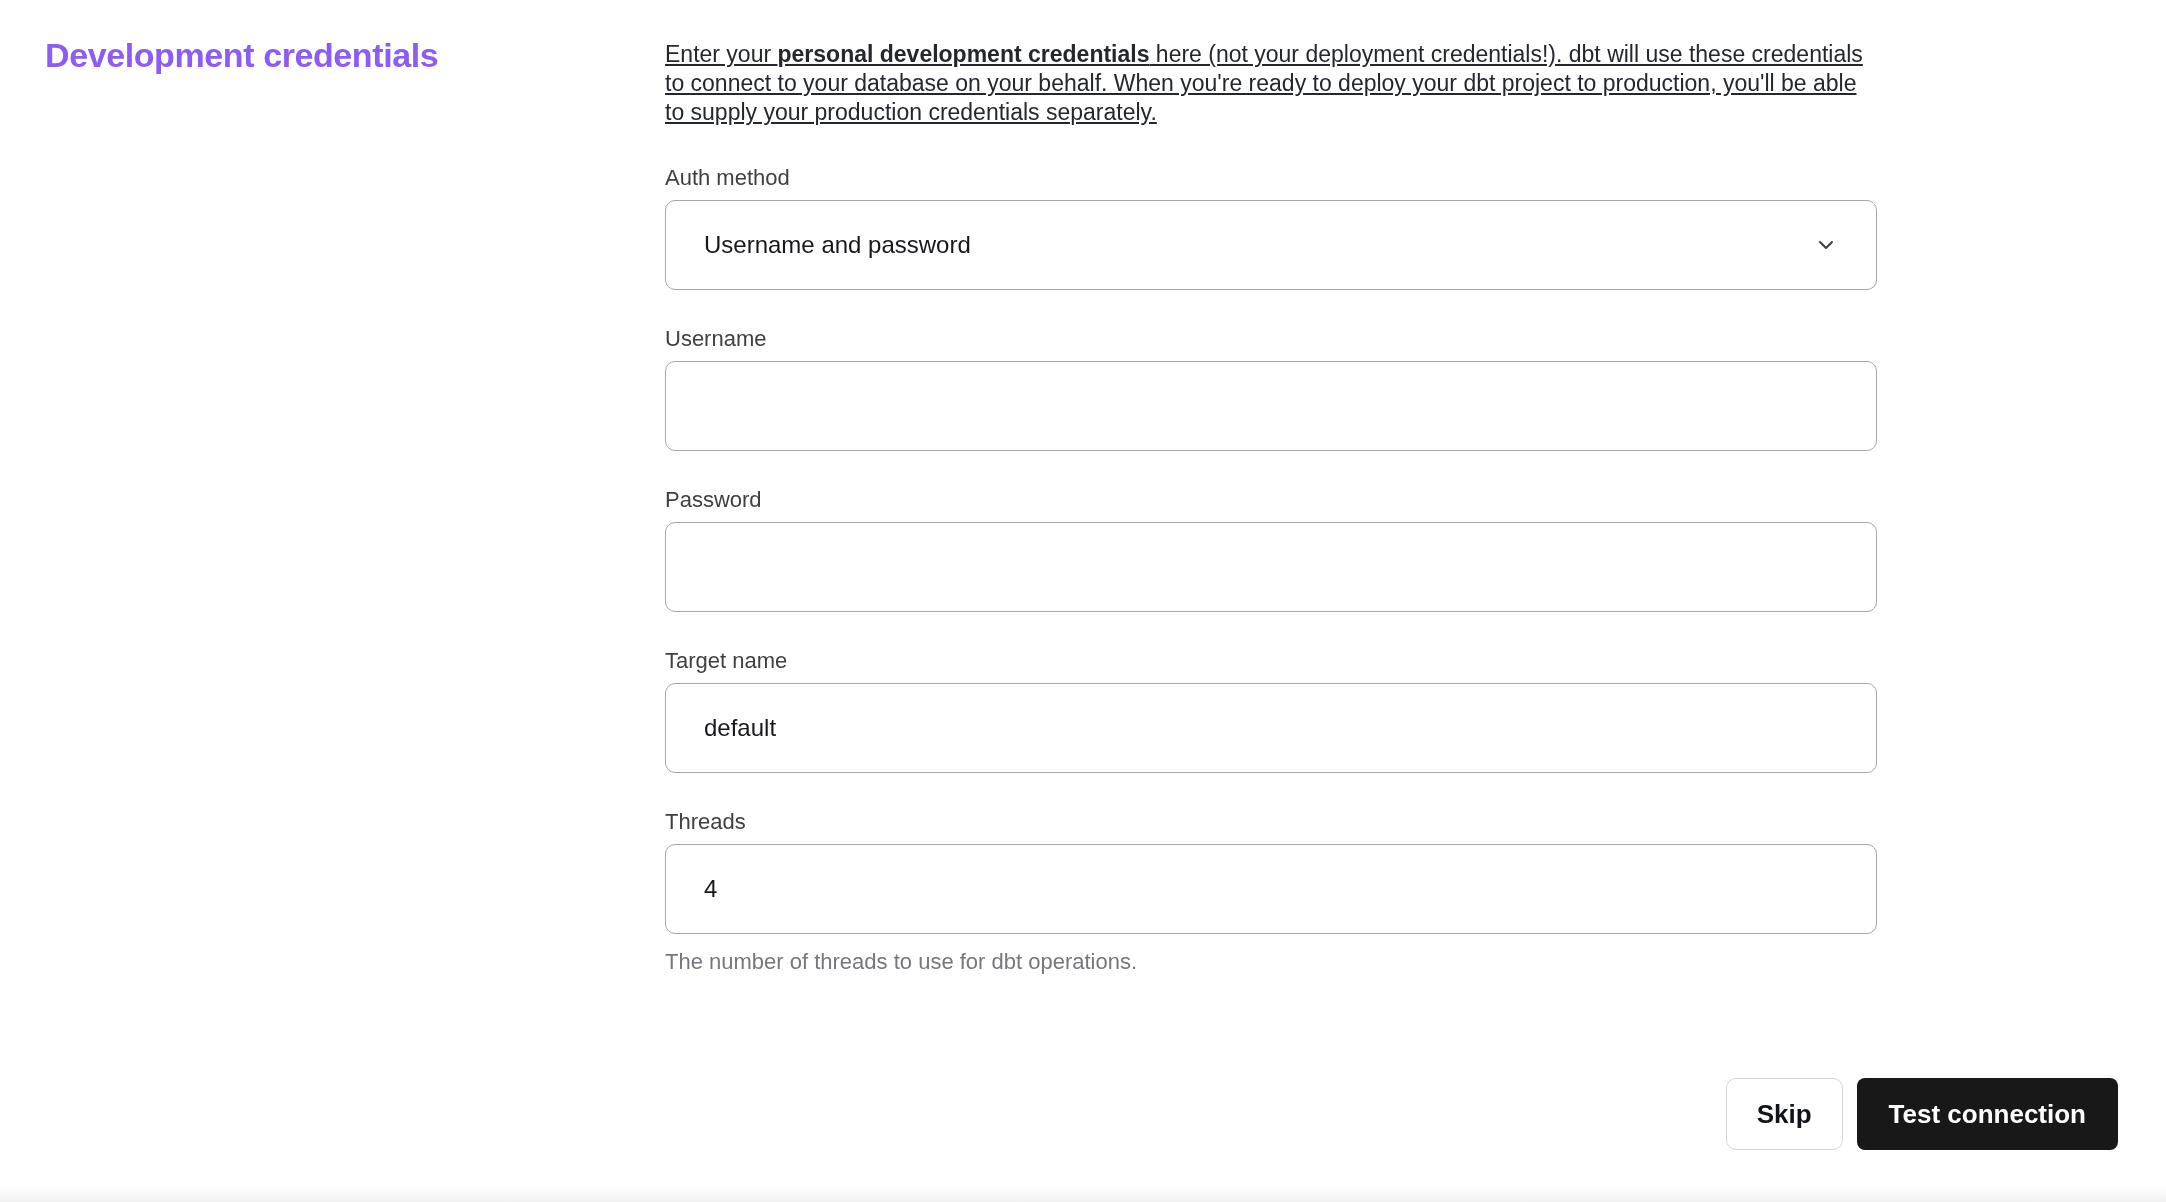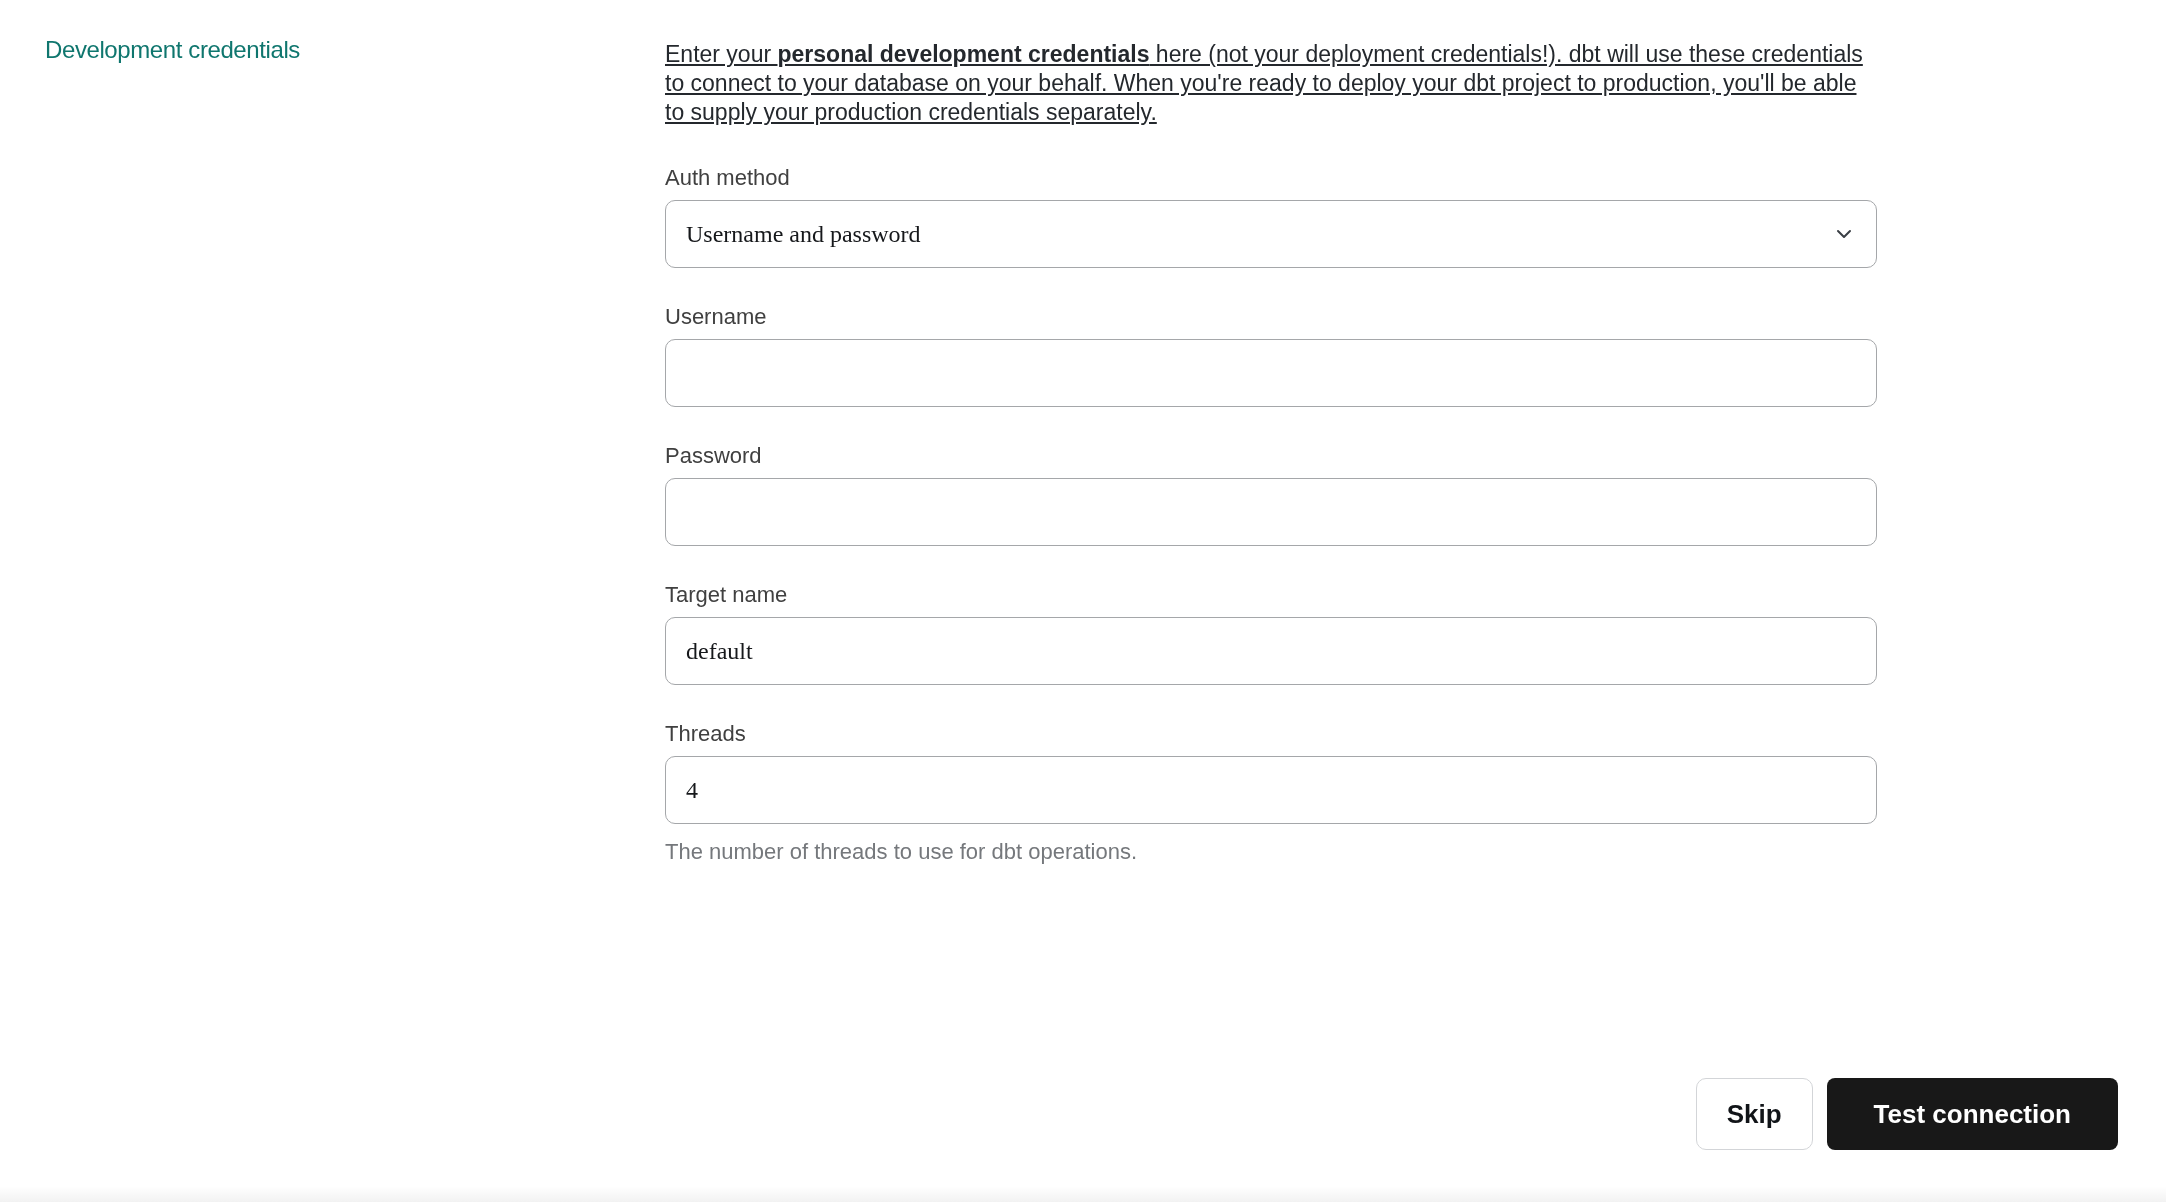--- a/index.html
+++ b/index.html
@@ -10,24 +10,24 @@
     position: relative;
     overflow: hidden;
     font-family: "Liberation Sans", sans-serif;
     color: #16181d;
   }
 
   .page-title {
     position: absolute;
     left: 45px;
     top: 36px;
-    font-size: 24px;
-    font-weight: 400;
+    font-size: 34px;
+    font-weight: 700;
     letter-spacing: -0.4px;
-    color: #0f766e;
+    color: #8b5cf6;
   }
 
   .form-col {
     position: absolute;
     left: 665px;
     top: 40px;
     width: 1212px;
   }
 
   .intro {
@@ -44,28 +44,28 @@
 
   .field-label {
     display: block;
     font-size: 22px;
     color: #404040;
     margin-bottom: 9px;
   }
 
   .control {
     width: 100%;
-    height: 68px;
+    height: 90px;
     border: 1.5px solid #a5a7aa;
     border-radius: 10px;
     background: #ffffff;
-    font-family: Liberation Serif, serif;
+    font-family: Liberation Sans, sans-serif;
     font-size: 24px;
     color: #16181b;
-    padding: 0 20px;
+    padding: 0 38px;
     outline: none;
   }
   input.control::placeholder { color: #9aa0a6; }
 
   .select-box {
     display: flex;
     align-items: center;
     justify-content: space-between;
     cursor: pointer;
   }
@@ -102,21 +102,21 @@
     background: #ffffff;
     border: 1.5px solid #d3d5d8;
     color: #111418;
     padding: 0 30px;
     border-radius: 10px;
   }
   .btn-primary {
     background: #181818;
     border: none;
     color: #ffffff;
-    padding: 0 47px;
+    padding: 0 32px;
     border-radius: 8px;
   }
 
   .bottom-edge {
     position: absolute;
     left: 0;
     bottom: 0;
     width: 100%;
     height: 16px;
     background: linear-gradient(to bottom, rgba(0,0,0,0) 0%, rgba(0,0,0,0.05) 100%);

